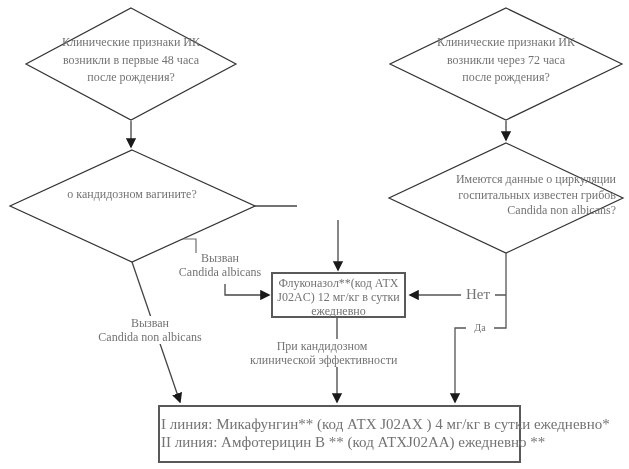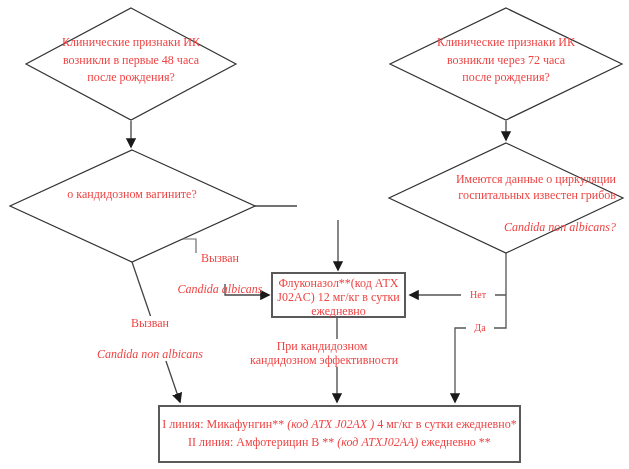--- a/index.html
+++ b/index.html
@@ -1,23 +1,23 @@
 <!DOCTYPE html>
 <html><head>
 <meta charset="utf-8">
 <style>
   html,body{margin:0;padding:0;background:#fff;}
   .stage{
     position:relative;width:629px;height:469px;background:#fff;
-    font-family:"Liberation Serif",serif;color:#ef4444;overflow:hidden;
+    font-family:"Liberation Serif",serif;color:#737373;overflow:hidden;
   }
   .shapes{position:absolute;left:0;top:0;}
   .txt{position:absolute;text-align:center;white-space:nowrap;font-size:12px;}
   .txt div{white-space:nowrap;}
-  .it{font-style:italic;margin-top:17px;}
+  .it{}
   .bg{background:#fff;}
 </style>
 </head>
 <body>
 
 <div class="stage">
 
   <svg class="shapes" width="629" height="469" viewBox="0 0 629 469">
     <defs>
       <marker id="ah" viewBox="0 0 10 10" refX="8.5" refY="5" markerWidth="8" markerHeight="8" orient="auto-start-reverse">
@@ -79,24 +79,24 @@
   </div>
 
   <div class="txt" style="left:273px;top:276px;width:131px;line-height:14px;">
     <div>Флуконазол**(код АТХ</div>
     <div>J02AC) 12 мг/кг в сутки</div>
     <div>ежедневно</div>
   </div>
 
   <div class="txt bg" style="left:250px;top:339px;width:144px;line-height:14px;">
     <div>При кандидозном</div>
-    <div>кандидозном эффективности</div>
+    <div>клинической эффективности</div>
   </div>
 
-  <div class="txt bg" style="left:461px;top:288px;width:34px;font-size:10px;line-height:13px;">Нет</div>
+  <div class="txt bg" style="left:461px;top:288px;width:34px;font-size:15px;line-height:13px;">Нет</div>
   <div class="txt bg" style="left:466px;top:321px;width:28px;font-size:10px;line-height:13px;">Да</div>
 
-  <div class="txt" style="left:161px;top:415px;width:357px;line-height:18px;font-size:12px;">
+  <div class="txt" style="left:161px;top:415px;width:357px;line-height:18px;font-size:15px;">
     <div><span>I линия: Микафунгин** </span><span class="it">(код АТХ J02AX ) </span><span>4 мг/кг в сутки ежедневно*</span></div>
     <div><span>II линия: Амфотерицин В ** </span><span class="it">(код АТХJ02AA) </span><span>ежедневно **</span></div>
   </div>
 
 </div>
 
 </body></html>

